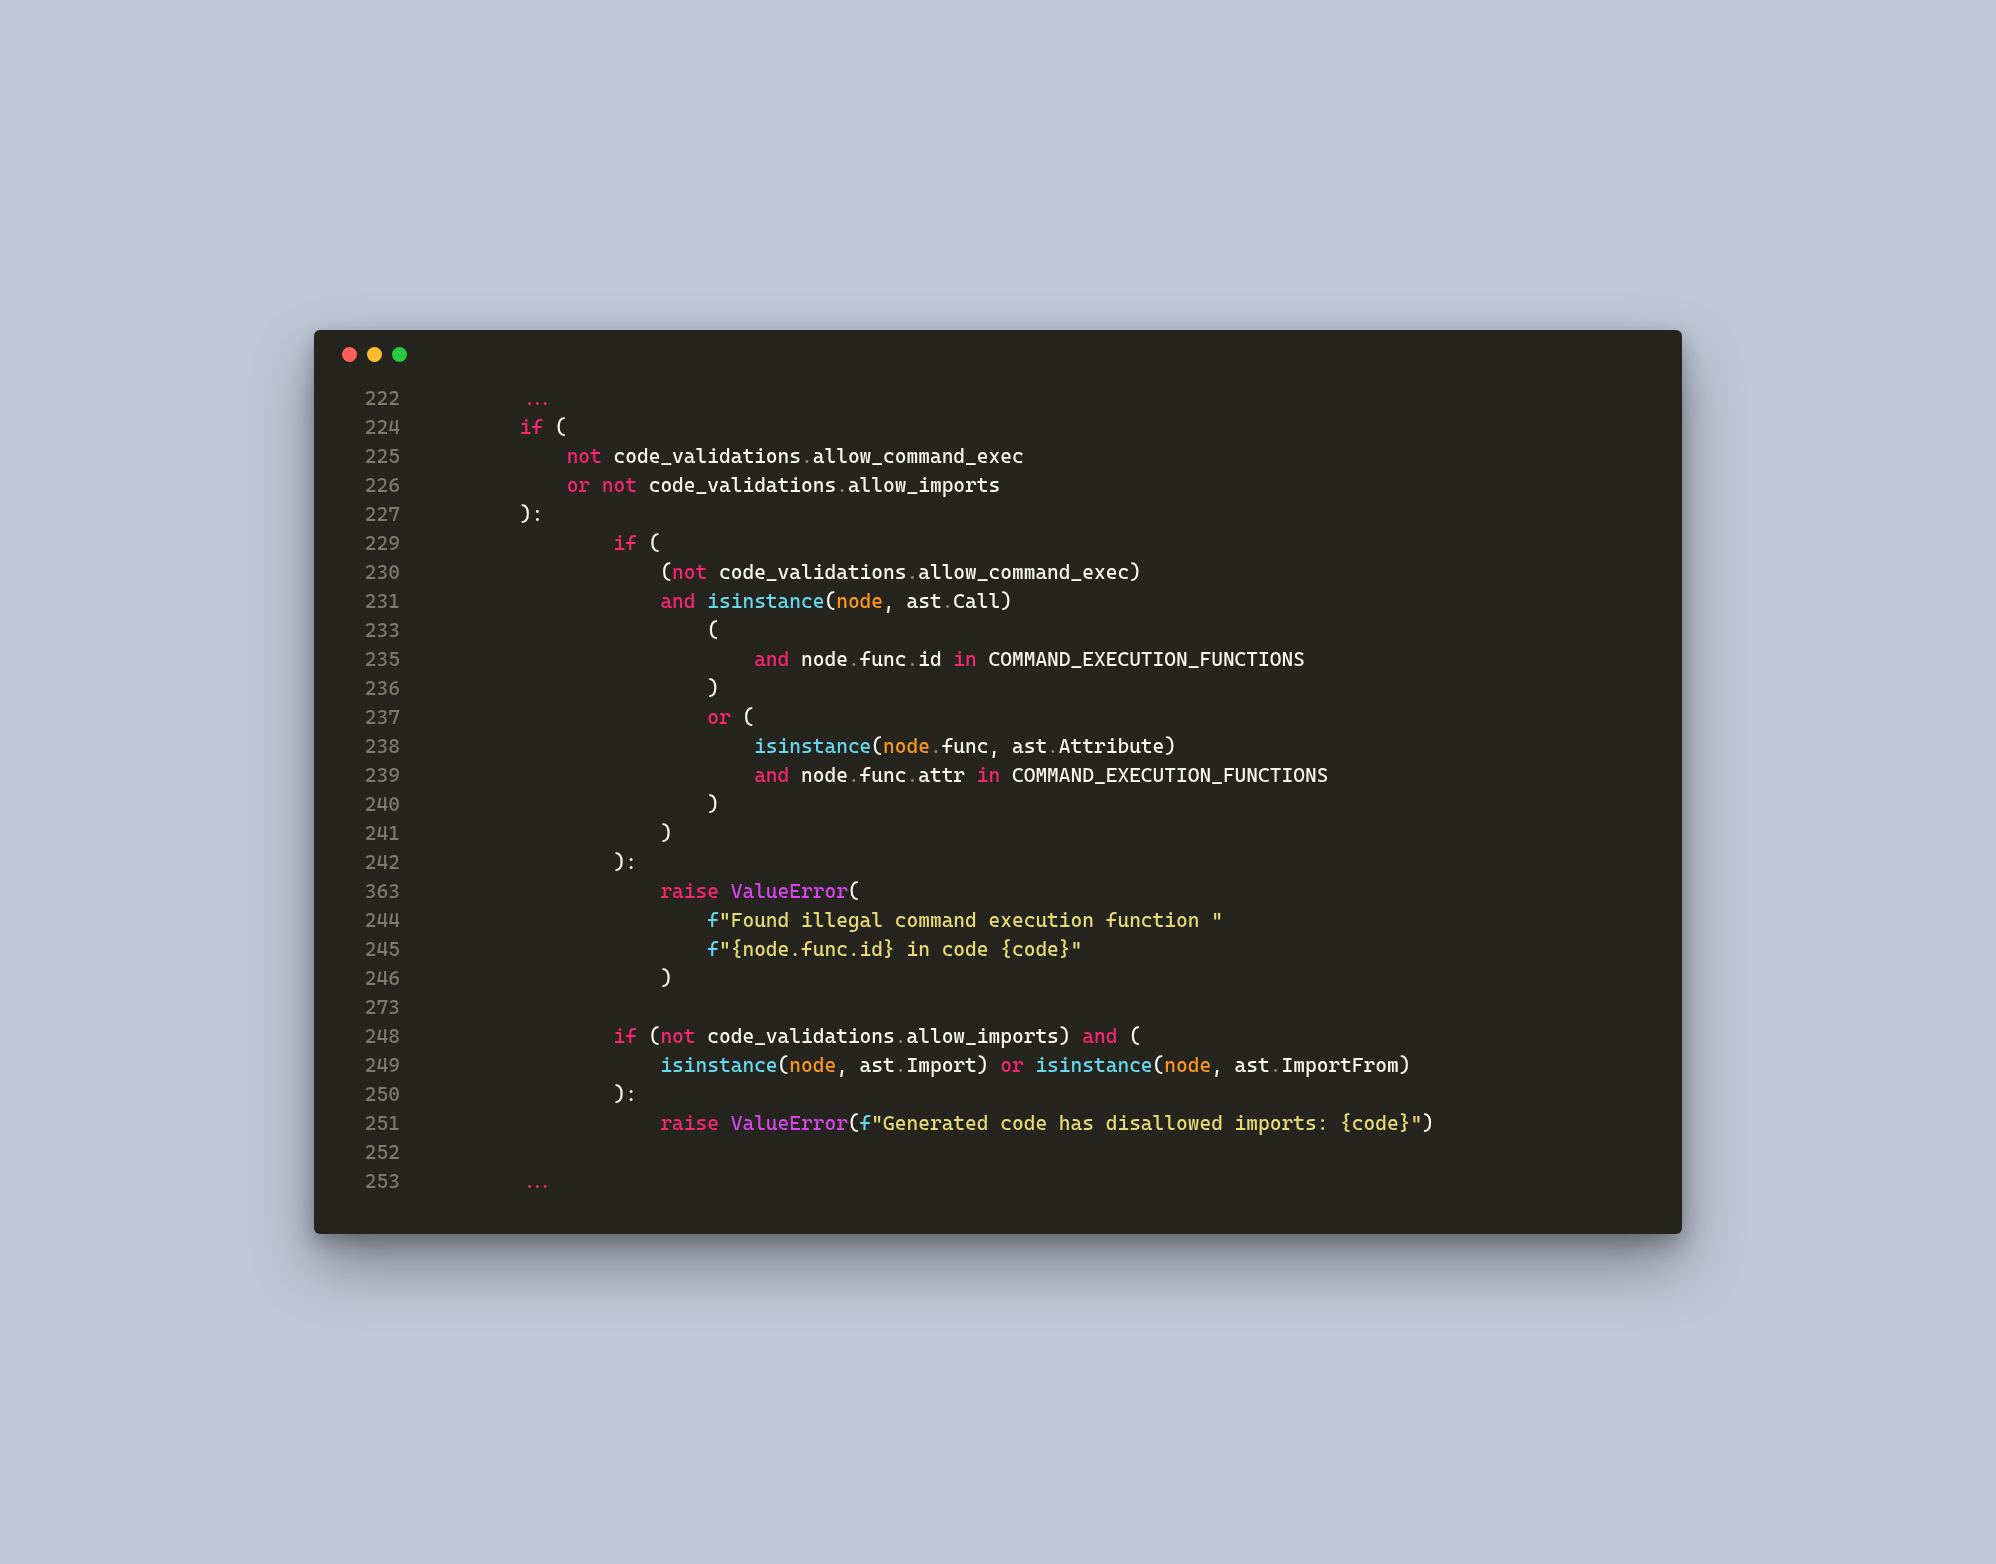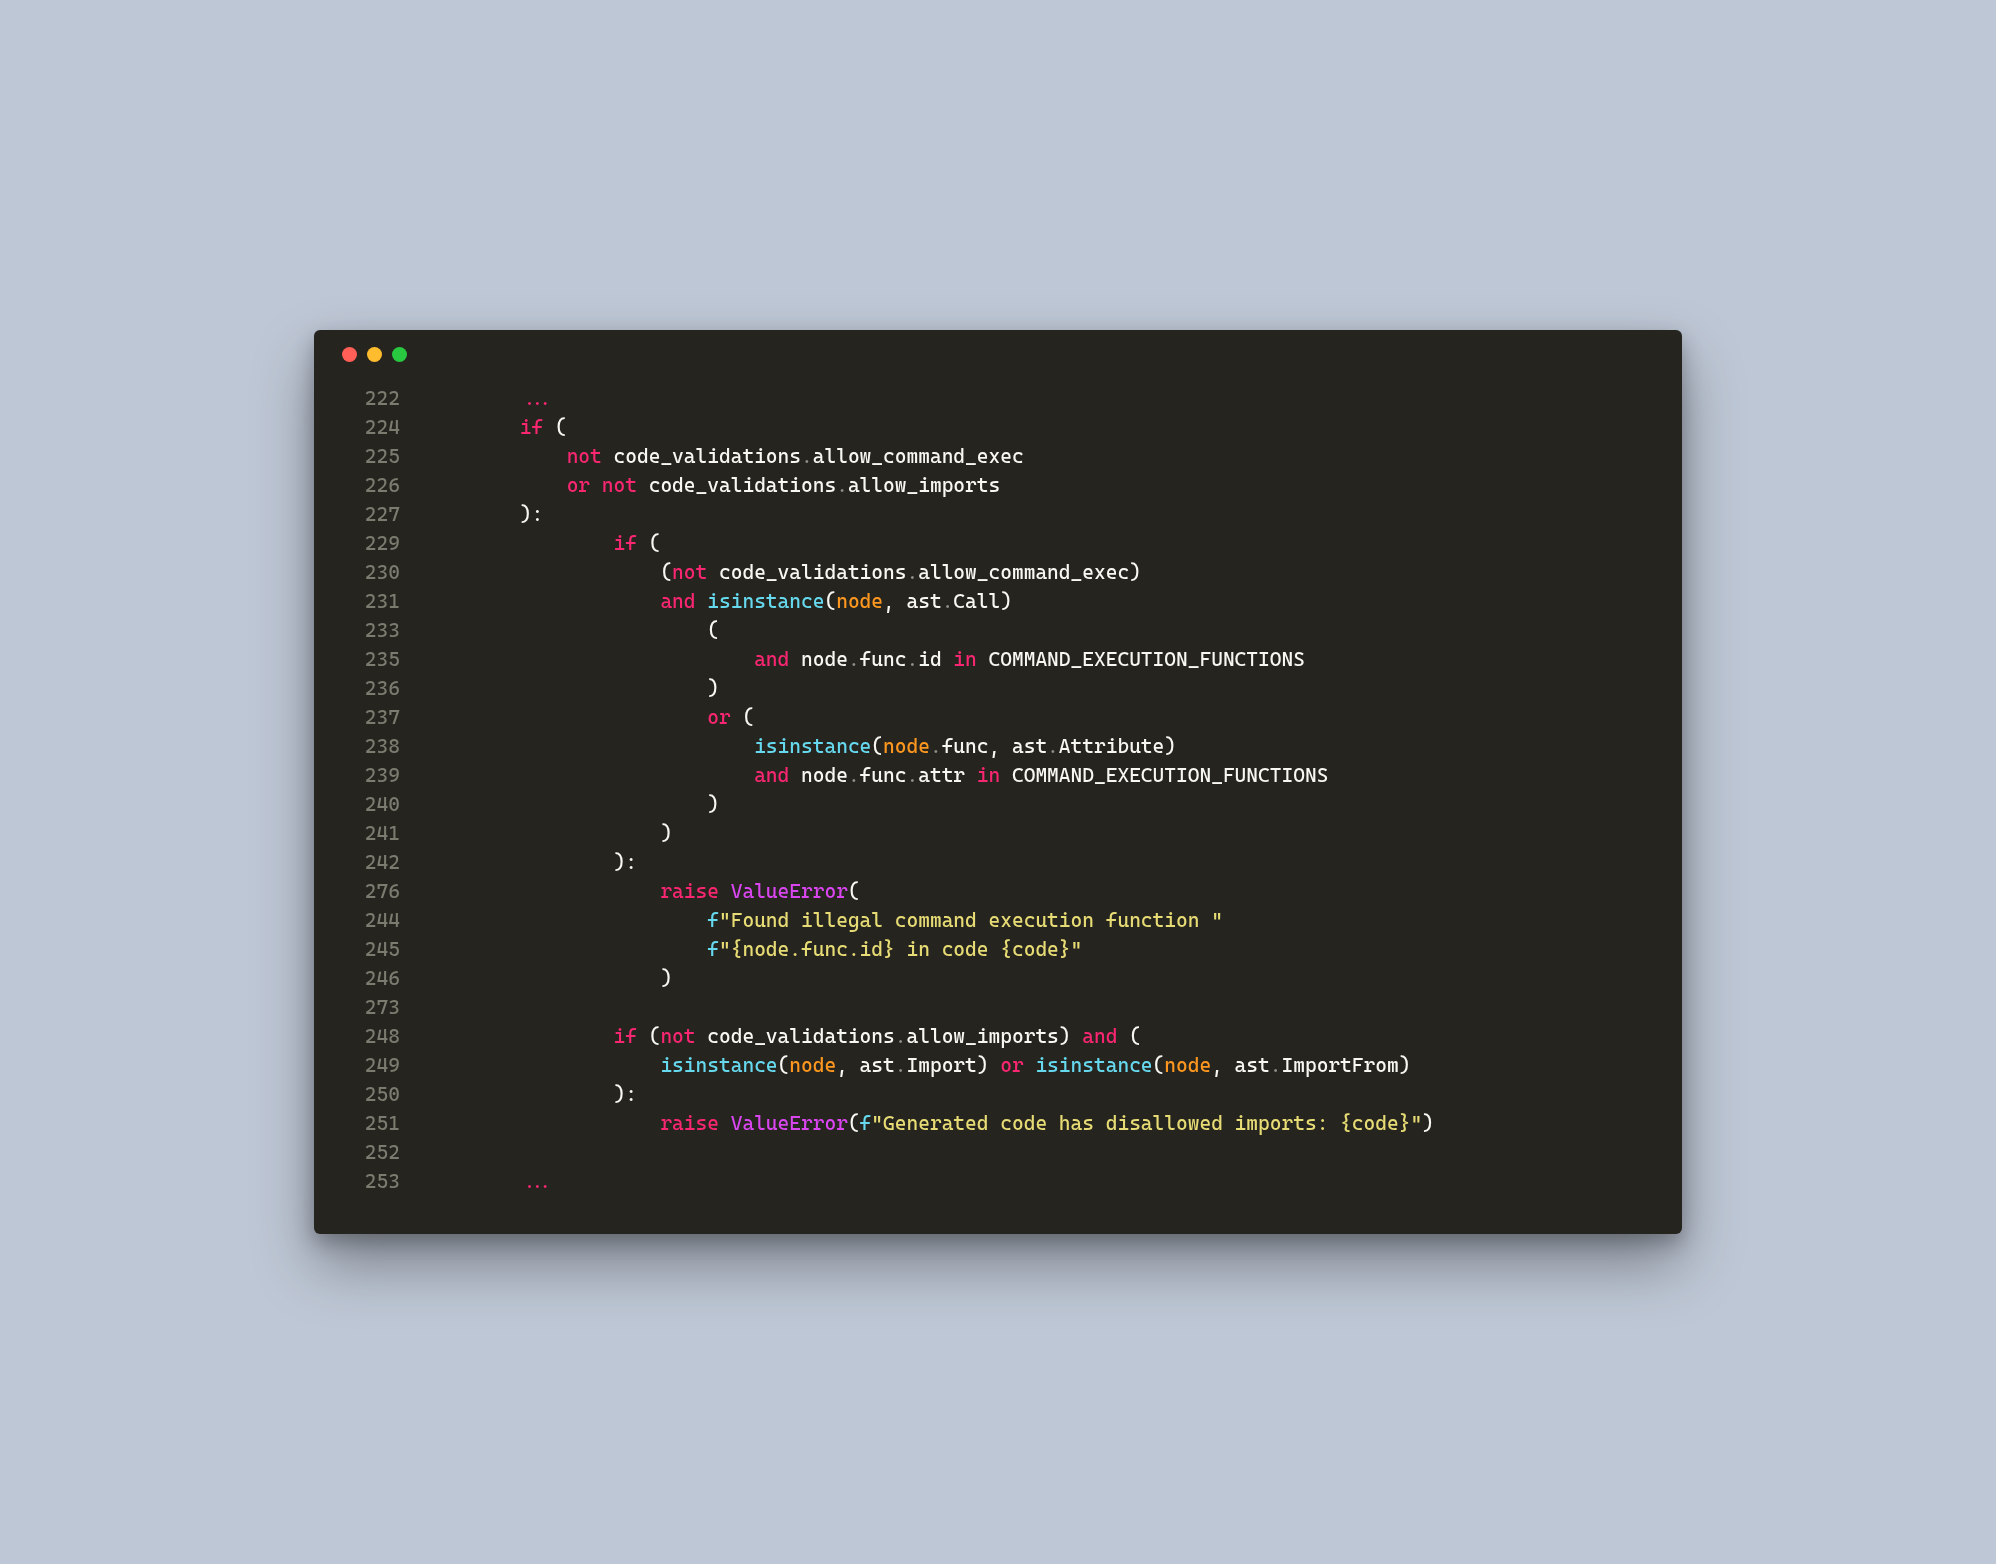--- a/index.html
+++ b/index.html
@@ -90,21 +90,21 @@
       <div class="line"><span class="ln">231</span><span class="code"><span class="tok-default">                    </span><span class="tok-keyword">and</span><span class="tok-default"> </span><span class="tok-builtin">isinstance</span><span class="tok-default">(</span><span class="tok-param">node</span><span class="tok-default">, ast</span><span class="tok-dimpunct">.</span><span class="tok-default">Call)</span></span></div>
       <div class="line"><span class="ln">233</span><span class="code"><span class="tok-default">                        (</span></span></div>
       <div class="line"><span class="ln">235</span><span class="code"><span class="tok-default">                            </span><span class="tok-keyword">and</span><span class="tok-default"> node</span><span class="tok-dimpunct">.</span><span class="tok-default">func</span><span class="tok-dimpunct">.</span><span class="tok-default">id </span><span class="tok-keyword">in</span><span class="tok-default"> COMMAND_EXECUTION_FUNCTIONS</span></span></div>
       <div class="line"><span class="ln">236</span><span class="code"><span class="tok-default">                        )</span></span></div>
       <div class="line"><span class="ln">237</span><span class="code"><span class="tok-default">                        </span><span class="tok-keyword">or</span><span class="tok-default"> (</span></span></div>
       <div class="line"><span class="ln">238</span><span class="code"><span class="tok-default">                            </span><span class="tok-builtin">isinstance</span><span class="tok-default">(</span><span class="tok-param">node</span><span class="tok-dimpunct">.</span><span class="tok-default">func, ast</span><span class="tok-dimpunct">.</span><span class="tok-default">Attribute)</span></span></div>
       <div class="line"><span class="ln">239</span><span class="code"><span class="tok-default">                            </span><span class="tok-keyword">and</span><span class="tok-default"> node</span><span class="tok-dimpunct">.</span><span class="tok-default">func</span><span class="tok-dimpunct">.</span><span class="tok-default">attr </span><span class="tok-keyword">in</span><span class="tok-default"> COMMAND_EXECUTION_FUNCTIONS</span></span></div>
       <div class="line"><span class="ln">240</span><span class="code"><span class="tok-default">                        )</span></span></div>
       <div class="line"><span class="ln">241</span><span class="code"><span class="tok-default">                    )</span></span></div>
       <div class="line"><span class="ln">242</span><span class="code"><span class="tok-default">                ):</span></span></div>
-      <div class="line"><span class="ln">276</span><span class="code"><span class="tok-default">                    </span><span class="tok-keyword">raise</span><span class="tok-default"> </span><span class="tok-class">ValueError</span><span class="tok-default">(</span></span></div>
+      <div class="line"><span class="ln">363</span><span class="code"><span class="tok-default">                    </span><span class="tok-keyword">raise</span><span class="tok-default"> </span><span class="tok-class">ValueError</span><span class="tok-default">(</span></span></div>
       <div class="line"><span class="ln">244</span><span class="code"><span class="tok-default">                        </span><span class="tok-builtin">f</span><span class="tok-string">"Found illegal command execution function "</span></span></div>
       <div class="line"><span class="ln">245</span><span class="code"><span class="tok-default">                        </span><span class="tok-builtin">f</span><span class="tok-string">"{node.func.id} in code {code}"</span></span></div>
       <div class="line"><span class="ln">246</span><span class="code"><span class="tok-default">                    )</span></span></div>
       <div class="line"><span class="ln">273</span><span class="code">&nbsp;</span></div>
       <div class="line"><span class="ln">248</span><span class="code"><span class="tok-default">                </span><span class="tok-keyword">if</span><span class="tok-default"> (</span><span class="tok-keyword">not</span><span class="tok-default"> code_validations</span><span class="tok-dimpunct">.</span><span class="tok-default">allow_imports) </span><span class="tok-keyword">and</span><span class="tok-default"> (</span></span></div>
       <div class="line"><span class="ln">249</span><span class="code"><span class="tok-default">                    </span><span class="tok-builtin">isinstance</span><span class="tok-default">(</span><span class="tok-param">node</span><span class="tok-default">, ast</span><span class="tok-dimpunct">.</span><span class="tok-default">Import) </span><span class="tok-keyword">or</span><span class="tok-default"> </span><span class="tok-builtin">isinstance</span><span class="tok-default">(</span><span class="tok-param">node</span><span class="tok-default">, ast</span><span class="tok-dimpunct">.</span><span class="tok-default">ImportFrom)</span></span></div>
       <div class="line"><span class="ln">250</span><span class="code"><span class="tok-default">                ):</span></span></div>
       <div class="line"><span class="ln">251</span><span class="code"><span class="tok-default">                    </span><span class="tok-keyword">raise</span><span class="tok-default"> </span><span class="tok-class">ValueError</span><span class="tok-default">(</span><span class="tok-builtin">f</span><span class="tok-string">"Generated code has disallowed imports: {code}"</span><span class="tok-default">)</span></span></div>
       <div class="line"><span class="ln">252</span><span class="code">&nbsp;</span></div>
       <div class="line"><span class="ln">253</span><span class="code"><span class="tok-default">        </span><span class="tok-keyword">...</span></span></div>

